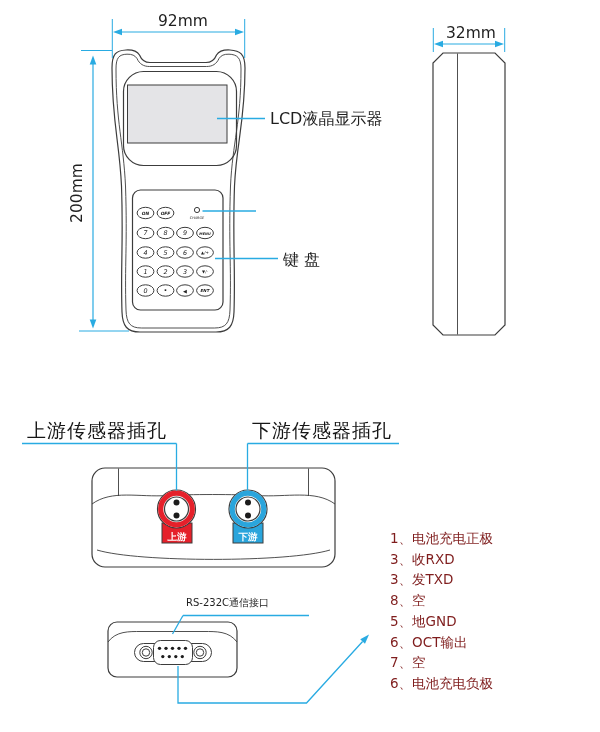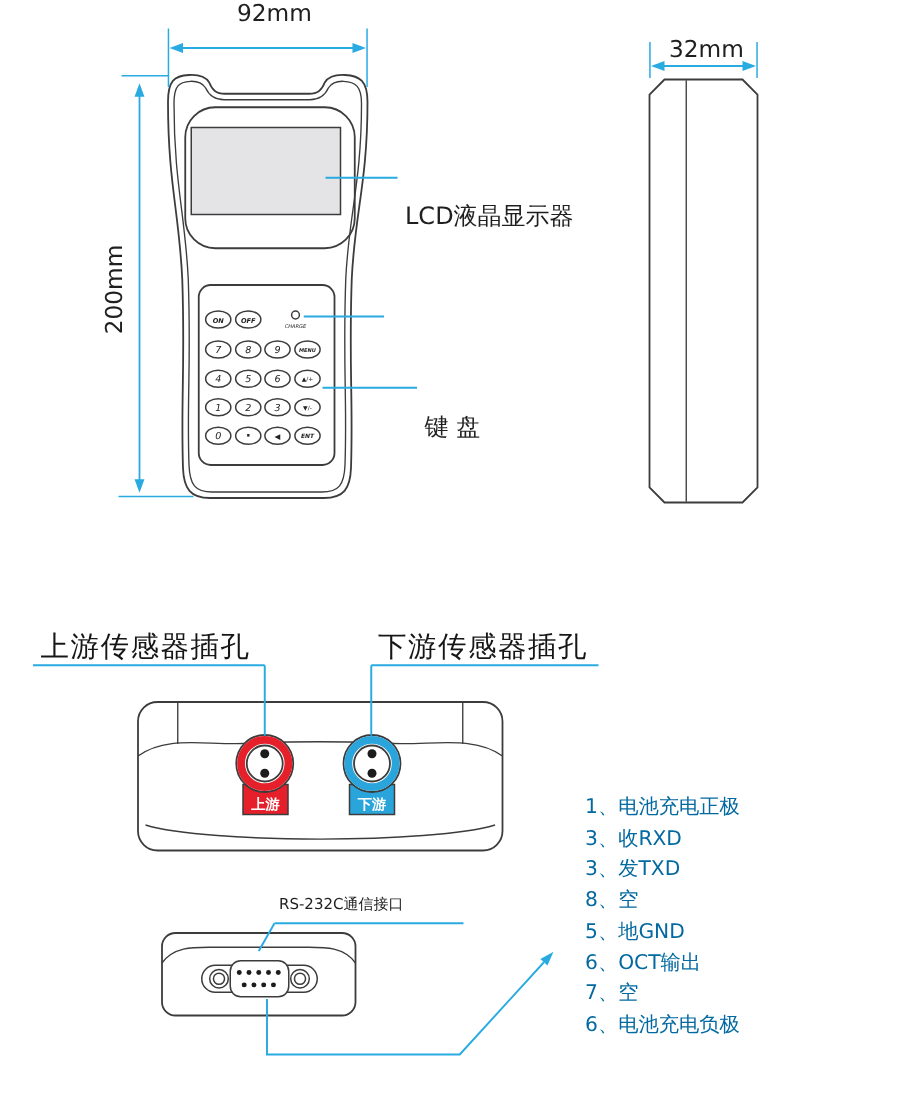--- a/index.html
+++ b/index.html
@@ -1,24 +1,24 @@
 <!DOCTYPE html>
 <html><head>
 <meta charset="utf-8">
 <style>
   html,body{margin:0;padding:0;background:#fff;}
   .stage{position:relative;width:600px;height:732px;background:#ffffff;overflow:hidden;
          font-family:"DejaVu Sans","Liberation Sans",sans-serif;color:#1f1f1f;}
   .stage svg{position:absolute;left:0;top:0;}
   .lbl{position:absolute;white-space:nowrap;color:#1f1f1f;}
   .dim{font-size:15.5px;text-align:center;}
-  .callout{font-size:16px;margin-top:25px;}
+  .callout{font-size:16px;}
   .port-big{font-size:19px;letter-spacing:1px;color:#161616;}
   .rot{transform:rotate(-90deg);transform-origin:center center;}
-  .pinlist{position:absolute;left:390px;top:528px;font-size:13.5px;line-height:20.7px;color:#0369a1;}
+  .pinlist{position:absolute;left:390px;top:528px;font-size:13.5px;line-height:20.7px;color:#7f1d1d;}
   .pinlist div{white-space:nowrap;}
 </style>
 </head>
 <body>
 
 <div class="stage">
 
 <svg width="600" height="732" viewBox="0 0 600 732">
 
   <g stroke="#3C3C3C" fill="none" stroke-width="1.2">
@@ -202,21 +202,21 @@
     <line x1="176.5" y1="443.5" x2="176.5" y2="490.5"></line>
     <line x1="247.5" y1="443.5" x2="399" y2="443.5"></line>
     <line x1="247.5" y1="443.5" x2="247.5" y2="490.5"></line>
     <line x1="183" y1="615.5" x2="309" y2="615.5"></line>
     <line x1="183" y1="615.5" x2="172.5" y2="634"></line>
     <polyline points="178,666 178,703 306.5,703 362.6,641.5"></polyline>
     <polygon points="369,634.5 364.96,643.66 360.24,639.34" fill="#29ABE2" stroke="none"></polygon>
   </g>
 </svg>
 
-<div class="lbl dim" style="left:158px;top:0;width:46px;">92mm</div>
+<div class="lbl dim" style="left:158px;top:12px;width:46px;">92mm</div>
 <div class="lbl dim rot" style="left:46px;top:184px;width:61px;">200mm</div>
 <div class="lbl dim" style="left:446px;top:24px;width:46px;">32mm</div>
 
 <div class="lbl callout" style="left:270px;top:109px;">LCD液晶显示器</div>
 <div class="lbl callout" style="left:283px;top:250px;">键 盘</div>
 
 <div class="lbl port-big" style="left:27px;top:418px;">上游传感器插孔</div>
 <div class="lbl port-big" style="left:252px;top:418px;">下游传感器插孔</div>
 
 <div class="lbl" style="left:186px;top:596px;font-size:10px;">RS-232C通信接口</div>

